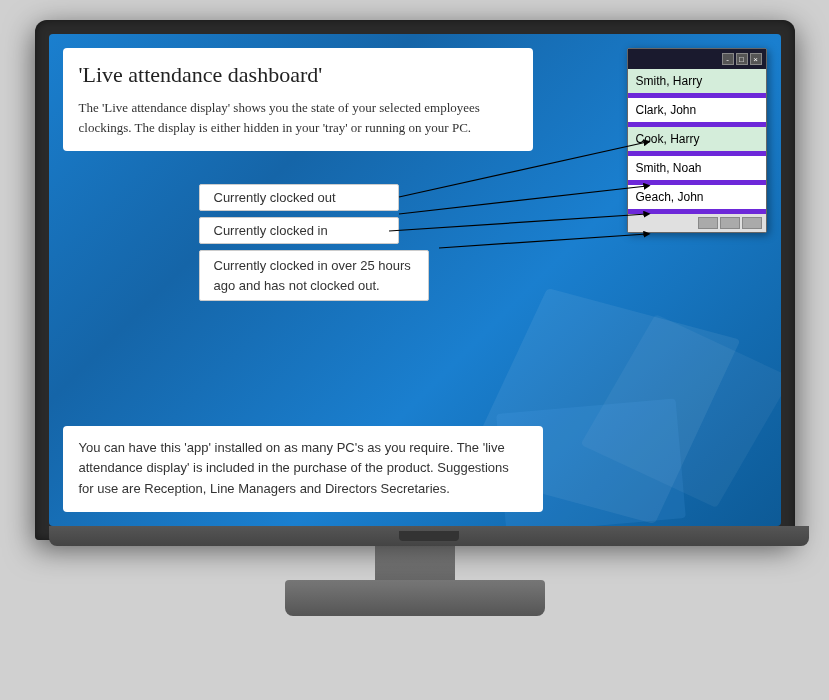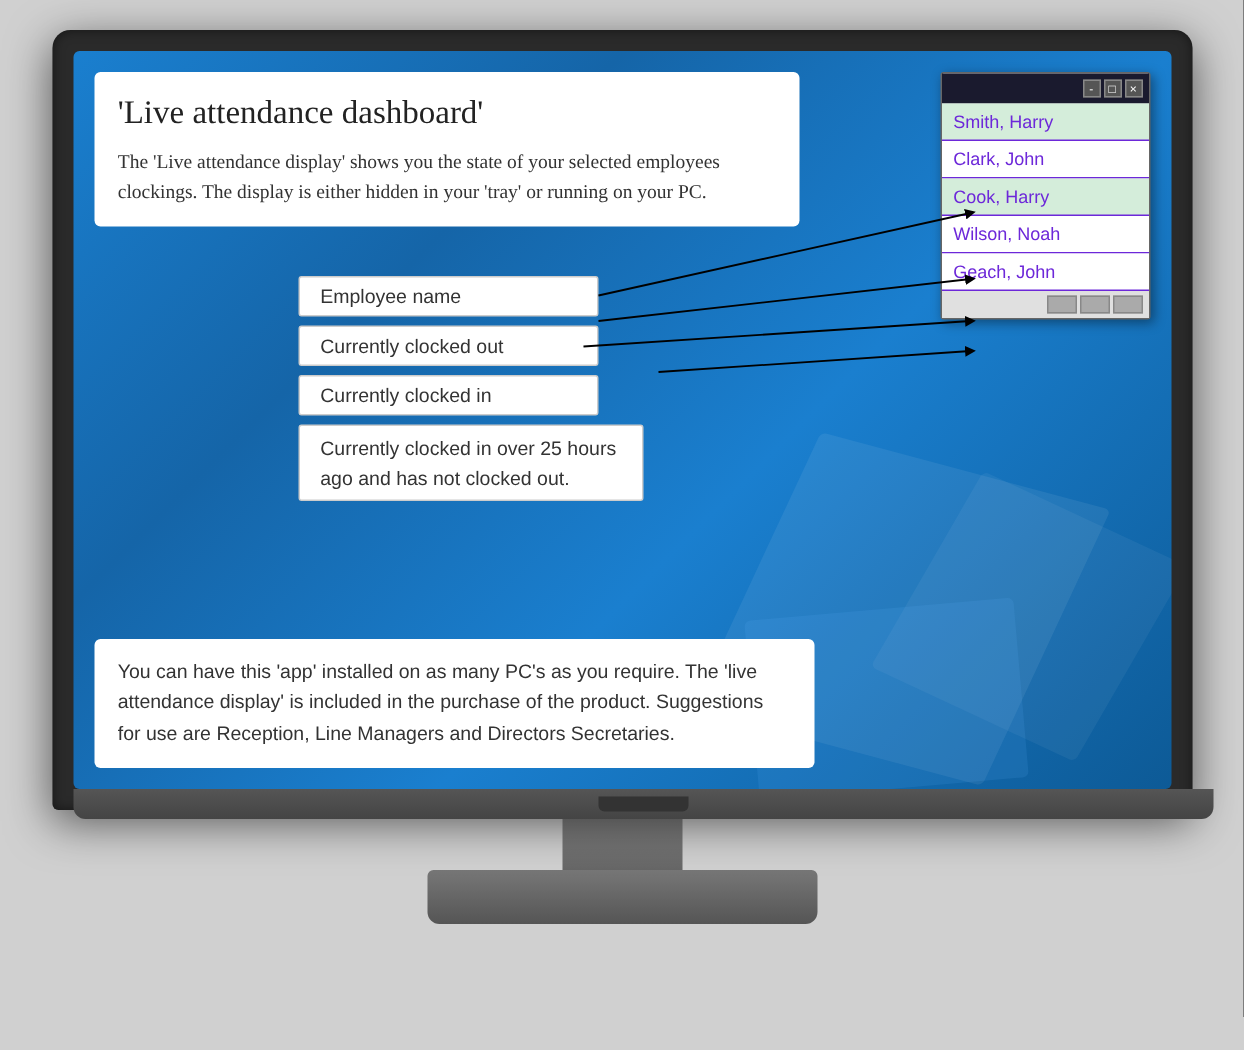--- a/index.html
+++ b/index.html
@@ -181,22 +181,22 @@
     }
 
     .employee-list {
       display: flex;
       flex-direction: column;
     }
 
     .employee-row {
       padding: 5px 8px;
       font-size: 12px;
-      color: #6d28d9;
-      border-bottom: 1px solid #6d28d9;
+      color: #000000;
+      border-bottom: 5px solid #6d28d9;
     }
 
     .employee-row.green { background: #d4edda; }
     .employee-row.white { background: white; }
     .employee-row.red { background: #f4a0a0; }
 
     .dashboard-footer {
       background: #e0e0e0;
       height: 18px;
       display: flex;
@@ -271,23 +271,20 @@
       <div class="win-bg-shape2"></div>
       <div class="win-bg-shape3"></div>
 
       <div class="info-box-main">
         <h1>'Live attendance dashboard'</h1>
         <p>The 'Live attendance display' shows you the state of your selected employees clockings. The display is either hidden in your 'tray' or running on your PC.</p>
       </div>
 
       <div class="legend-area">
         <div class="legend-item">
-          <span>Employee name</span>
-        </div>
-        <div class="legend-item">
           <span>Currently clocked out</span>
         </div>
         <div class="legend-item">
           <span>Currently clocked in</span>
         </div>
         <div class="legend-item-tall">
           <span>Currently clocked in over 25 hours ago and has not clocked out.</span>
         </div>
       </div>
 
@@ -298,21 +295,21 @@
       <div class="dashboard-window">
         <div class="dashboard-titlebar">
           <div class="titlebar-btn">-</div>
           <div class="titlebar-btn">□</div>
           <div class="titlebar-btn">×</div>
         </div>
         <div class="employee-list">
           <div class="employee-row green">Smith, Harry</div>
           <div class="employee-row white">Clark, John</div>
           <div class="employee-row green">Cook, Harry</div>
-          <div class="employee-row white">Wilson, Noah</div>
+          <div class="employee-row white">Smith, Noah</div>
           <div class="employee-row white">Geach, John</div>
         </div>
         <div class="dashboard-footer">
           <div class="footer-btn"></div>
           <div class="footer-btn"></div>
           <div class="footer-btn"></div>
         </div>
       </div>
 
       <svg class="arrows-svg" viewBox="0 0 732 492">

